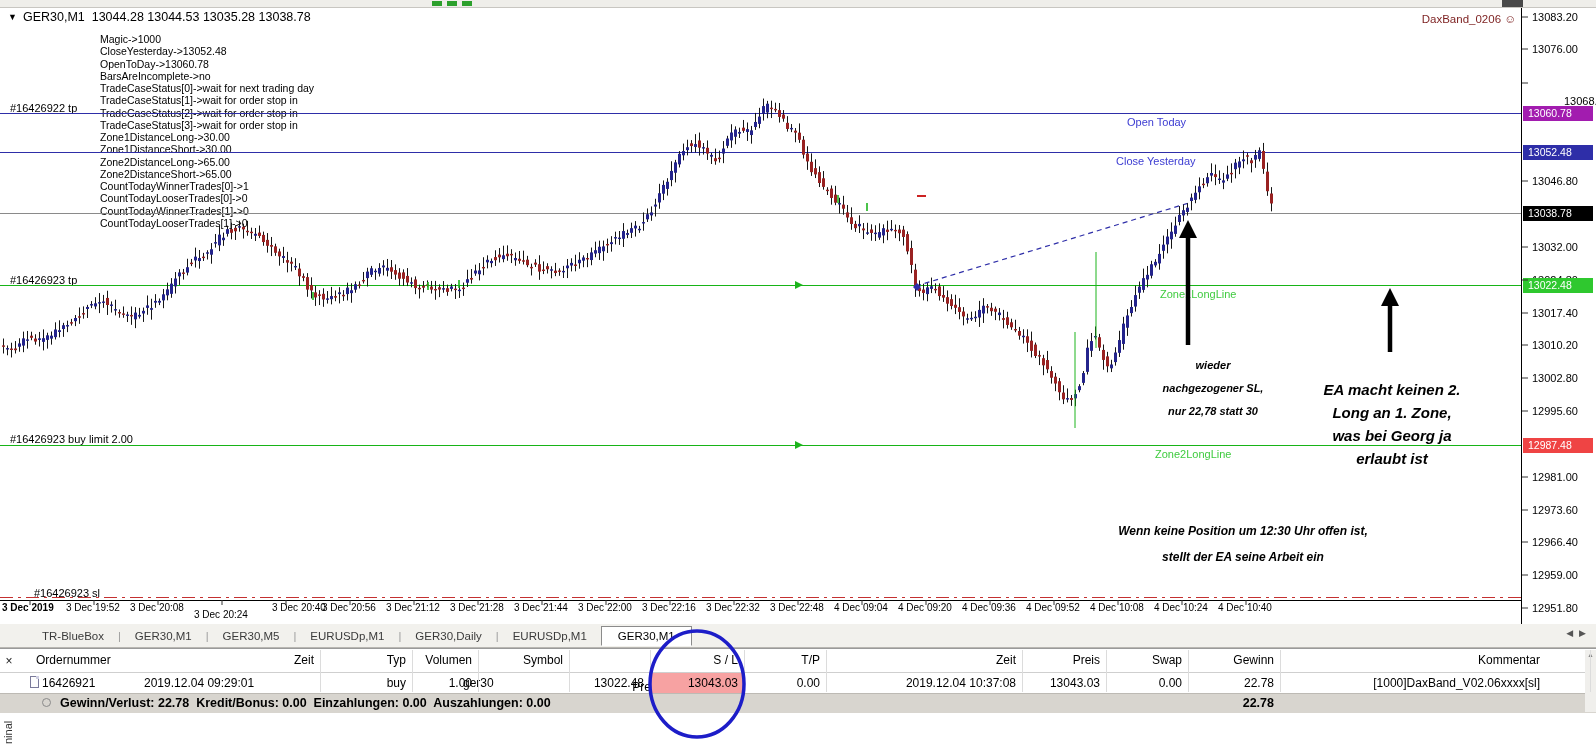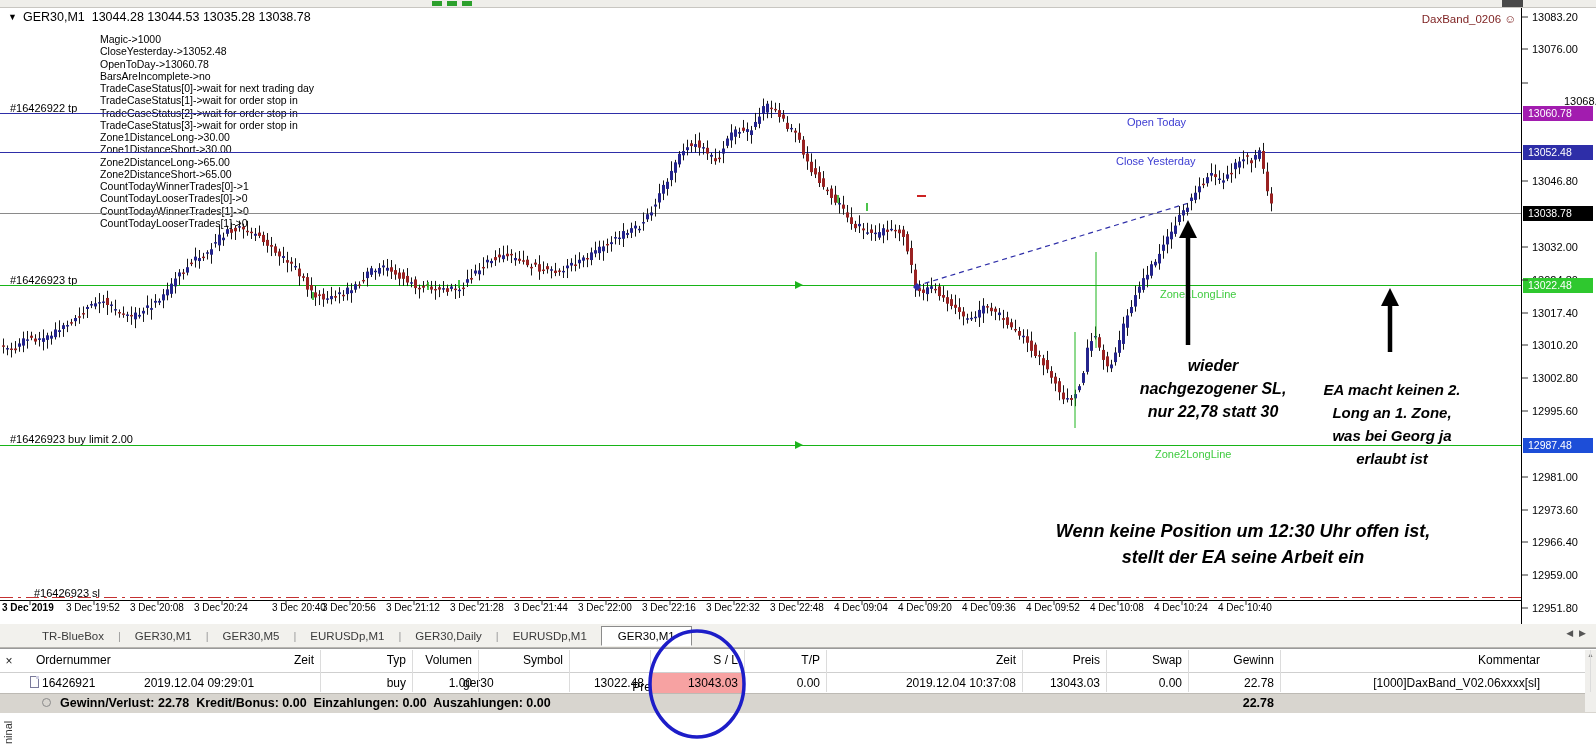--- a/index.html
+++ b/index.html
@@ -74,28 +74,28 @@
     <div class="order-label" style="left: 10px; top: 433px;">#16426923 buy limit 2.00</div>
     <div class="order-label" style="left: 10px; top: 587px; margin-left: 24px;">#16426923 sl</div>
   </div>
 <div id="hline-labels">
     <div class="hline-label" style="left: 1127px; top: 116px; color: rgb(60, 60, 210);">Open Today</div>
     <div class="hline-label" style="left: 1116px; top: 155px; color: rgb(60, 60, 210);">Close Yesterday</div>
     <div class="hline-label" style="left: 1160px; top: 288px; color: rgb(63, 203, 63);">Zone1LongLine</div>
     <div class="hline-label" style="left: 1155px; top: 448px; color: rgb(63, 203, 63);">Zone2LongLine</div>
   </div>
 <div id="annotations">
-    <div class="annotation" style="left: 953px; width: 520px; top: 354px; font-size: 16px; line-height: 23px; white-space: pre;">wieder
+    <div class="annotation" style="left: 953px; width: 520px; top: 354px; font-size: 11px; line-height: 23px; white-space: pre;">wieder
 nachgezogener SL,
 nur 22,78 statt 30</div>
     <div class="annotation" style="left: 1132px; width: 520px; top: 378px; font-size: 15px; line-height: 23px; white-space: pre;">EA macht keinen 2.
 Long an 1. Zone,
 was bei Georg ja
 erlaubt ist</div>
-    <div class="annotation" style="left: 983px; width: 520px; top: 518px; font-size: 18px; line-height: 26px; white-space: pre;">Wenn keine Position um 12:30 Uhr offen ist,
+    <div class="annotation" style="left: 983px; width: 520px; top: 518px; font-size: 12px; line-height: 26px; white-space: pre;">Wenn keine Position um 12:30 Uhr offen ist,
 stellt der EA seine Arbeit ein</div>
   </div>
 <div id="price-axis">
     <div class="price-tick" style="top: 11px;">13083.20</div>
     <div class="price-tick" style="top: 43px;">13076.00</div>
     <div class="price-tick" style="top: 95px; margin-left: 32px;">13068.60</div>
     <div class="price-tick" style="top: 175px;">13046.80</div>
     <div class="price-tick" style="top: 241px;">13032.00</div>
     <div class="price-tick" style="top: 274px;">13024.80</div>
     <div class="price-tick" style="top: 307px;">13017.40</div>
@@ -104,27 +104,27 @@
     <div class="price-tick" style="top: 405px;">12995.60</div>
     <div class="price-tick" style="top: 471px;">12981.00</div>
     <div class="price-tick" style="top: 504px;">12973.60</div>
     <div class="price-tick" style="top: 536px;">12966.40</div>
     <div class="price-tick" style="top: 569px;">12959.00</div>
     <div class="price-tick" style="top: 602px;">12951.80</div>
     <div class="price-badge" style="top: 106px; background: #a21caf; color: rgb(255, 255, 255);">13060.78</div>
     <div class="price-badge" style="top: 145px; background: rgb(46, 46, 168); color: rgb(255, 255, 255);">13052.48</div>
     <div class="price-badge" style="top: 206px; background: rgb(0, 0, 0); color: rgb(255, 255, 255);">13038.78</div>
     <div class="price-badge" style="top: 278px; background: rgb(47, 200, 47); color: rgb(255, 255, 255);">13022.48</div>
-    <div class="price-badge" style="top: 438px; background: #1d4ed8; color: rgb(255, 255, 255);">12987.48</div>
+    <div class="price-badge" style="top: 438px; background: #ef4444; color: rgb(255, 255, 255);">12987.48</div>
   </div>
 <div id="time-axis">
     <div class="time-label" style="left: 2px; font-weight: bold;">3 Dec 2019</div>
     <div class="time-label" style="left: 66px;">3 Dec 19:52</div>
     <div class="time-label" style="left: 130px;">3 Dec 20:08</div>
-    <div class="time-label" style="left: 194px;">3 Dec 20:24</div>
+    <div class="time-label" style="left: 194px; margin-top: 7px;">3 Dec 20:24</div>
     <div class="time-label" style="left: 272px;">3 Dec 20:40</div>
     <div class="time-label" style="left: 322px;">3 Dec 20:56</div>
     <div class="time-label" style="left: 386px;">3 Dec 21:12</div>
     <div class="time-label" style="left: 450px;">3 Dec 21:28</div>
     <div class="time-label" style="left: 514px;">3 Dec 21:44</div>
     <div class="time-label" style="left: 578px;">3 Dec 22:00</div>
     <div class="time-label" style="left: 642px;">3 Dec 22:16</div>
     <div class="time-label" style="left: 706px;">3 Dec 22:32</div>
     <div class="time-label" style="left: 770px;">3 Dec 22:48</div>
     <div class="time-label" style="left: 834px;">4 Dec 09:04</div>

